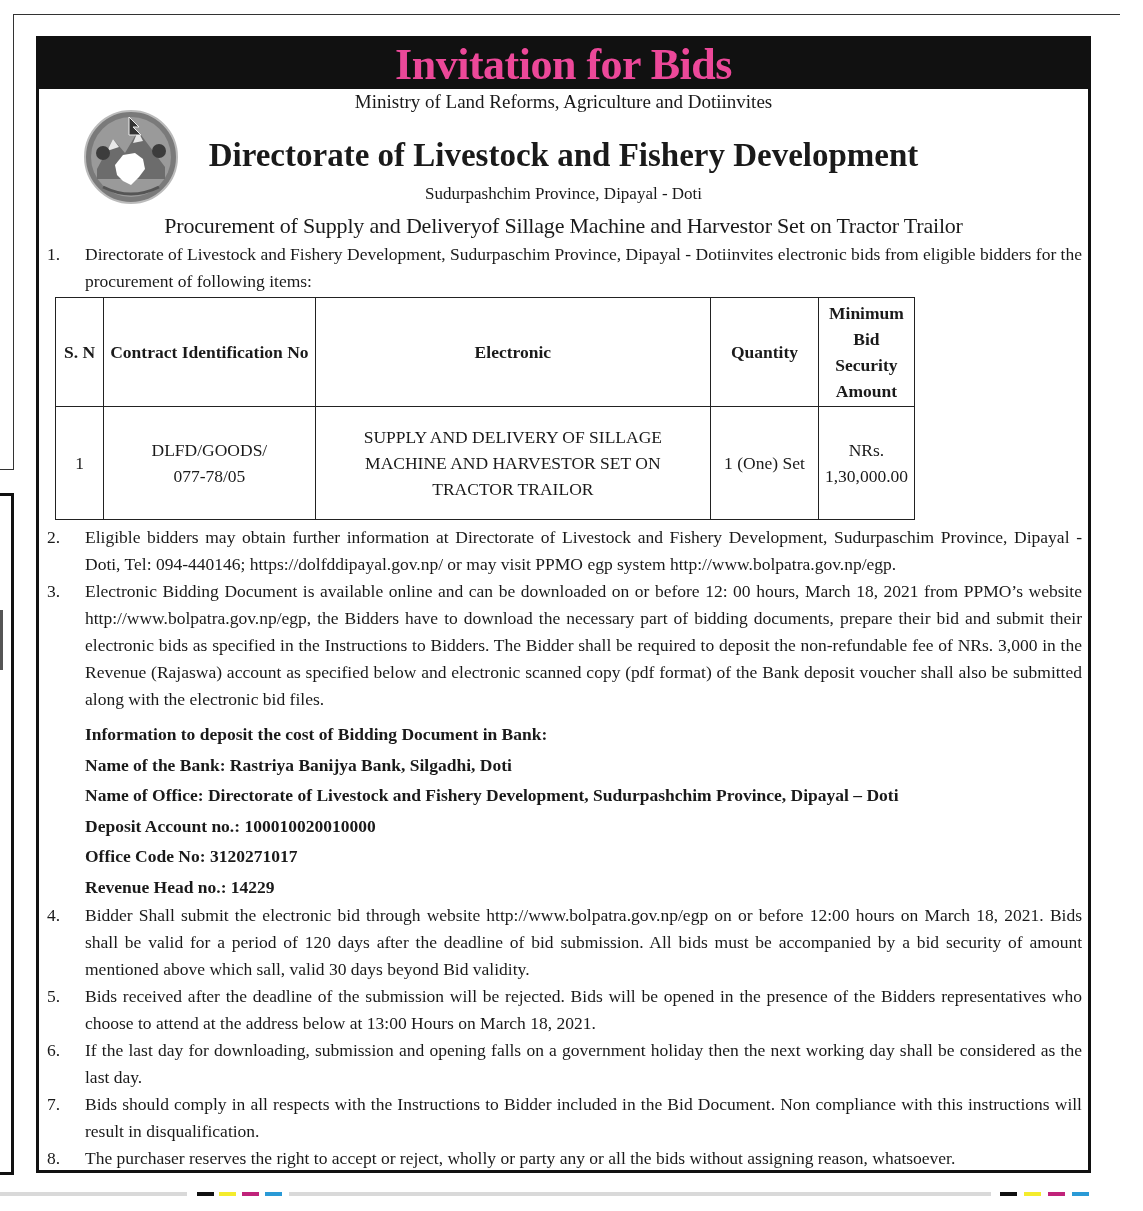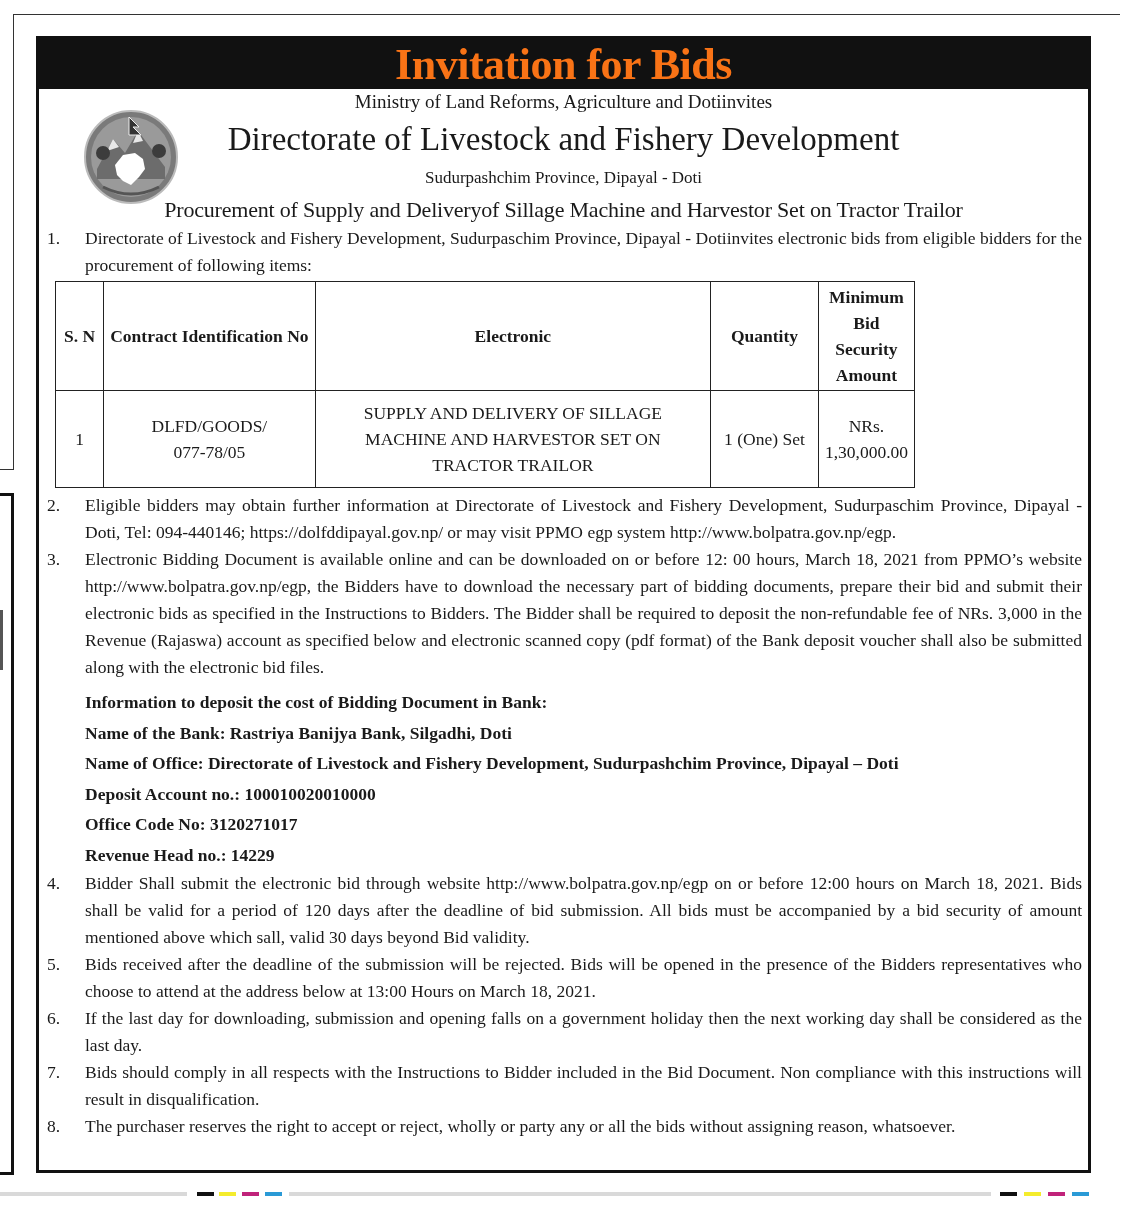--- a/index.html
+++ b/index.html
@@ -19,30 +19,30 @@
       border: 3px solid #111; border-left: none;
     }
     .nb-gray { position: absolute; left: 0; top: 610px; width: 3px; height: 60px; background: #555; }
 
     
     .ad {
       position: absolute; left: 36px; top: 36px; width: 1049px; height: 1131px;
       border: 3px solid #111; background: #fff;
     }
     .title-bar {
-      height: 50px; background: #111; color: #f97316; text-align: center;
+      height: 50px; background: #111; color: #ec4899; text-align: center;
       font-weight: bold; font-size: 44px; line-height: 52px; letter-spacing: -0.5px;
     }
     .emblem {
       position: absolute; left: 44px; top: 70px; width: 96px; height: 96px;
     }
     .hdr { text-align: center; }
     .hdr .l1 { font-size: 19px; margin-top: 8px; line-height: 24px; }
     .hdr .l2 { font-size: 19px; line-height: 26px; }
-    .hdr .l3 { font-size: 33px; font-weight: normal; line-height: 44px; margin-top: 2px; }
+    .hdr .l3 { font-size: 33px; font-weight: bold; line-height: 44px; margin-top: 18px; }
     .hdr .l4 { font-size: 17px; line-height: 22px; margin-top: 6px; }
     .hdr .l5 { font-size: 22px; font-weight: normal; line-height: 30px; margin-top: 6px; letter-spacing: -0.2px; }
     .hdr .l6 { font-size: 18px; line-height: 24px; margin-top: 8px; }
 
     .body { padding: 0 6px 0 8px; font-size: 17.5px; line-height: 27px; text-align: justify; }
     .item { display: flex; }
     .item .num { width: 38px; flex: none; }
     .item .txt { flex: 1; }
 
     table.items {
@@ -108,21 +108,21 @@
           <th style="width:200px">Contract Identification No</th>
           <th style="width:392px">Electronic</th>
           <th style="width:96px">Quantity</th>
           <th>Minimum Bid Security Amount</th>
         </tr>
       </thead>
       <tbody>
         <tr>
           <td>1</td>
           <td style="padding:0 30px;">DLFD/GOODS/ 077-78/05</td>
-          <td style="padding:8px 30px;">SUPPLY AND DELIVERY OF SILLAGE MACHINE AND HARVESTOR SET ON TRACTOR TRAILOR</td>
+          <td style="padding:16px 30px;">SUPPLY AND DELIVERY OF SILLAGE MACHINE AND HARVESTOR SET ON TRACTOR TRAILOR</td>
           <td>1 (One) Set</td>
           <td>NRs. 1,30,000.00</td>
         </tr>
       </tbody>
     </table>
 
     <div class="item">
       <span class="num">2.</span>
       <span class="txt">Eligible bidders may obtain further information at Directorate of Livestock and Fishery Development, Sudurpaschim Province, Dipayal - Doti, Tel: 094-440146; https://dolfddipayal.gov.np/ or may visit PPMO egp system  http://www.bolpatra.gov.np/egp.</span>
     </div>

